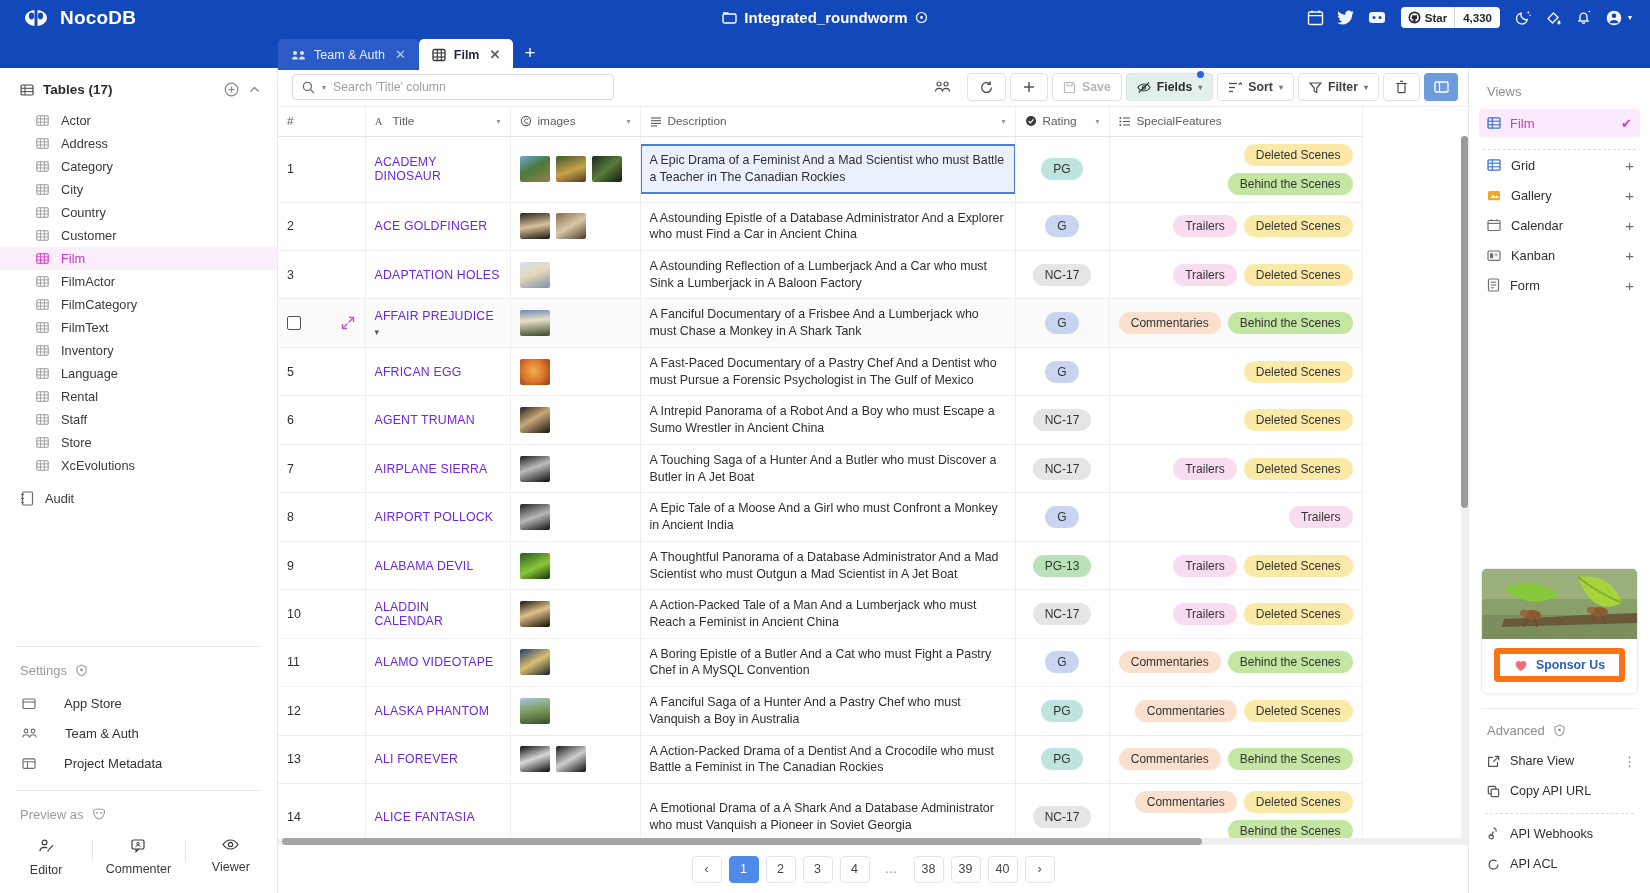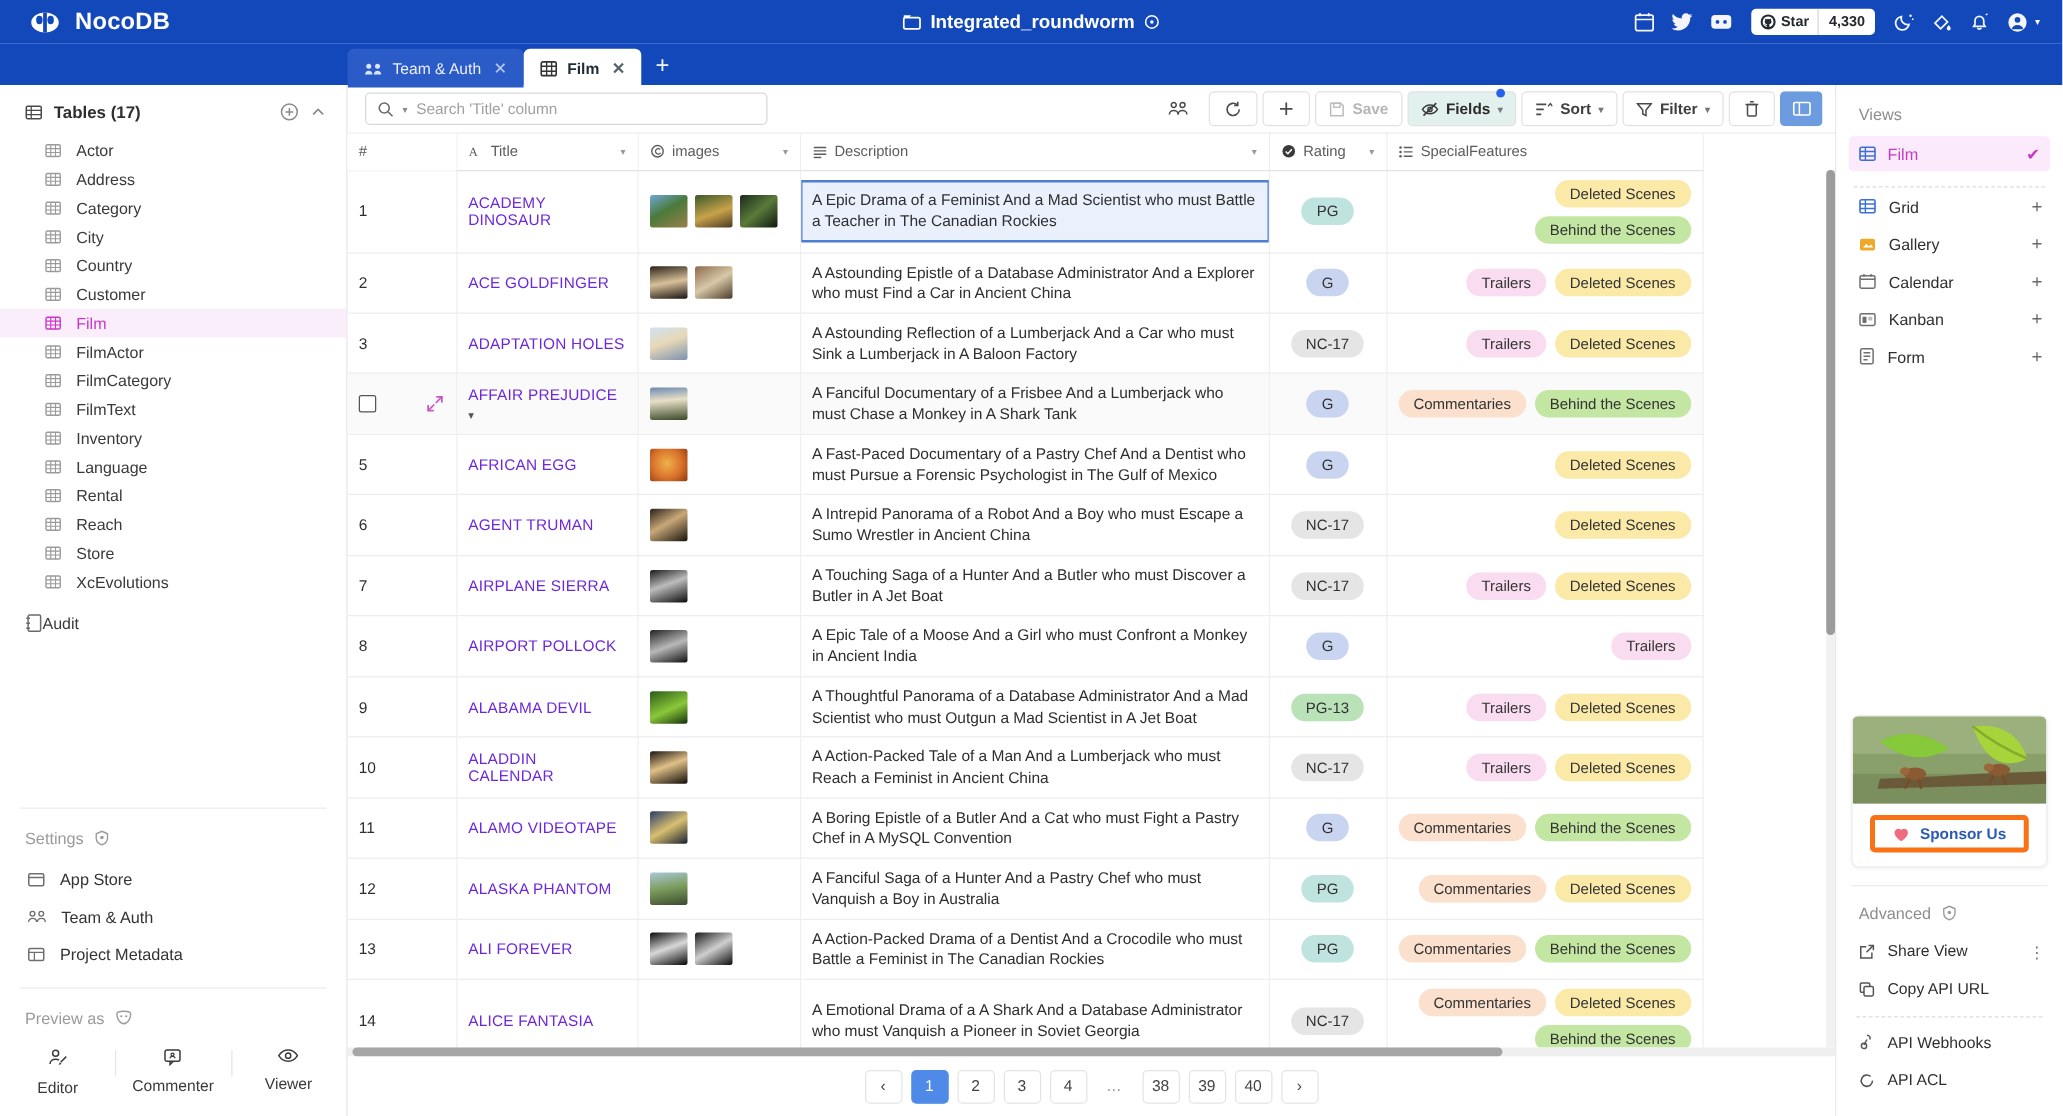--- a/index.html
+++ b/index.html
@@ -77,31 +77,31 @@
   .tables-head .hic { color: #8a8a8a; cursor: pointer; display: flex; }
   .tlist { padding-top: 2px; }
   .titem {
     display: flex; align-items: center; gap: 12px; height: 23px;
     padding-left: 36px; font-size: 12.8px; color: #3a3a3a; cursor: pointer;
   }
   .titem .ticon { color: #9a9a9a; display: flex; }
   .titem.sel { background: #fbeefb; color: #c936c9; }
   .titem.sel .ticon { color: #c936c9; }
   .audit {
-    display: flex; align-items: center; gap: 0; padding-left: 20px;
+    display: flex; align-items: center; gap: 11px; padding-left: 20px;
     height: 30px; font-size: 12.8px; color: #3a3a3a; margin-top: 6px; cursor: pointer;
   }
   .sb-spacer { flex: 1; }
   .sb-div { height: 1px; background: #ececec; margin: 0 16px; }
   .sect-label {
     display: flex; align-items: center; gap: 8px;
     font-size: 13px; color: #9b9b9b; padding: 16px 0 10px 20px;
   }
   .sitem {
-    display: flex; align-items: center; gap: 12px; padding-left: 22px;
+    display: flex; align-items: center; gap: 28px; padding-left: 22px;
     height: 30px; font-size: 13px; color: #333; cursor: pointer;
   }
   .sitem .sic { color: #7a7a7a; display: flex; }
   .preview-row { display: flex; padding: 6px 0 16px; }
   .prev-cell {
     flex: 1; display: flex; flex-direction: column; align-items: center; gap: 9px;
     font-size: 12.5px; color: #3a3a3a; cursor: pointer; position: relative;
   }
   .prev-cell + .prev-cell::before {
     content: ""; position: absolute; left: 0; top: 2px; bottom: 16px; width: 1px; background: #e6e6e6;
@@ -248,21 +248,21 @@
   }
   .cv-item .plus { margin-left: auto; color: #6b6b6b; font-size: 15px; }
   .rp-spacer { flex: 1; }
   .sponsor-card {
     margin: 0 12px; border: 1px solid #ededed; border-radius: 6px; overflow: hidden;
     box-shadow: 0 1px 3px rgba(0,0,0,.06); background: #fff;
   }
   .sponsor-img { height: 70px; position: relative; overflow: hidden; }
   .sponsor-btn-wrap { padding: 9px 12px 11px; display: flex; justify-content: center; }
   .sponsor-btn {
-    display: flex; align-items: center; gap: 8px; border: 4px solid #f97316;
+    display: flex; align-items: center; gap: 8px; border: 6px solid #f97316;
     border-radius: 4px; padding: 4px 14px; font-size: 12.3px; font-weight: 700;
     color: #2c5bb5; cursor: pointer; background: #fff;
   }
   .rp-solid { border-top: 1px solid #ececec; margin: 14px 12px 0; }
   .adv-item {
     display: flex; align-items: center; gap: 10px; height: 30px; padding: 0 14px 0 18px;
     font-size: 12.6px; color: #2f2f2f; cursor: pointer;
   }
   .adv-item .dots3 { margin-left: auto; color: #777; font-size: 13px; letter-spacing: 0; }
   .rp-dashed2 { border-top: 1px dashed #dcdcdc; margin: 7px 16px 5px; }
@@ -585,21 +585,21 @@
           <div class="titem">
             <span class="ticon">
               <svg width="13" height="13" viewBox="0 0 13 13">
                 <rect x="0.8" y="1.8" width="11.4" height="9.4" rx="1.1" fill="none" stroke="currentColor" stroke-width="1.1"></rect>
                 <line x1="0.8" y1="4.9" x2="12.2" y2="4.9" stroke="currentColor" stroke-width=".9"></line>
                 <line x1="0.8" y1="8" x2="12.2" y2="8" stroke="currentColor" stroke-width=".9"></line>
                 <line x1="4.6" y1="1.8" x2="4.6" y2="11.2" stroke="currentColor" stroke-width=".9"></line>
                 <line x1="8.4" y1="1.8" x2="8.4" y2="11.2" stroke="currentColor" stroke-width=".9"></line>
               </svg>
             </span>
-            <span>Reach</span>
+            <span>Staff</span>
           </div>
           <div class="titem">
             <span class="ticon">
               <svg width="13" height="13" viewBox="0 0 13 13">
                 <rect x="0.8" y="1.8" width="11.4" height="9.4" rx="1.1" fill="none" stroke="currentColor" stroke-width="1.1"></rect>
                 <line x1="0.8" y1="4.9" x2="12.2" y2="4.9" stroke="currentColor" stroke-width=".9"></line>
                 <line x1="0.8" y1="8" x2="12.2" y2="8" stroke="currentColor" stroke-width=".9"></line>
                 <line x1="4.6" y1="1.8" x2="4.6" y2="11.2" stroke="currentColor" stroke-width=".9"></line>
                 <line x1="8.4" y1="1.8" x2="8.4" y2="11.2" stroke="currentColor" stroke-width=".9"></line>
               </svg>

